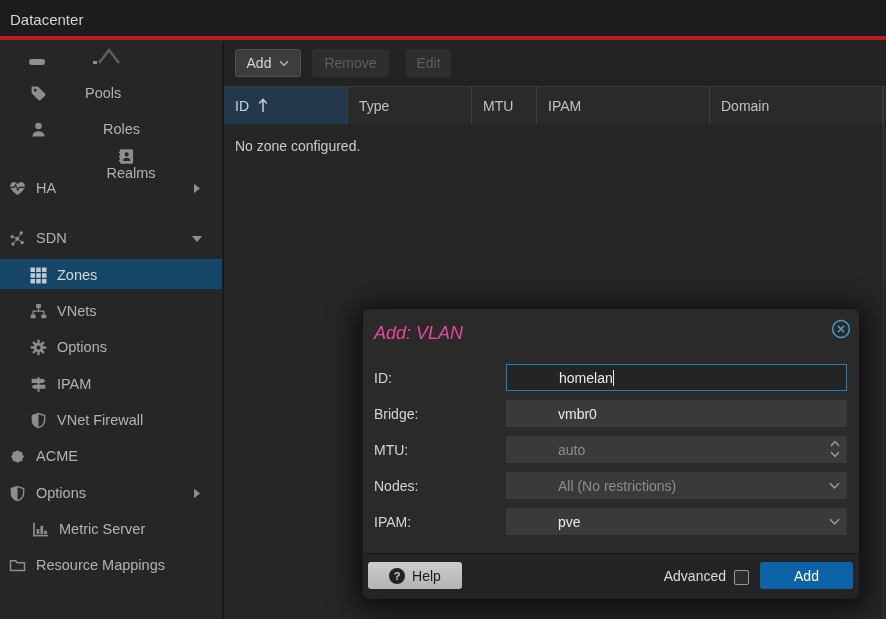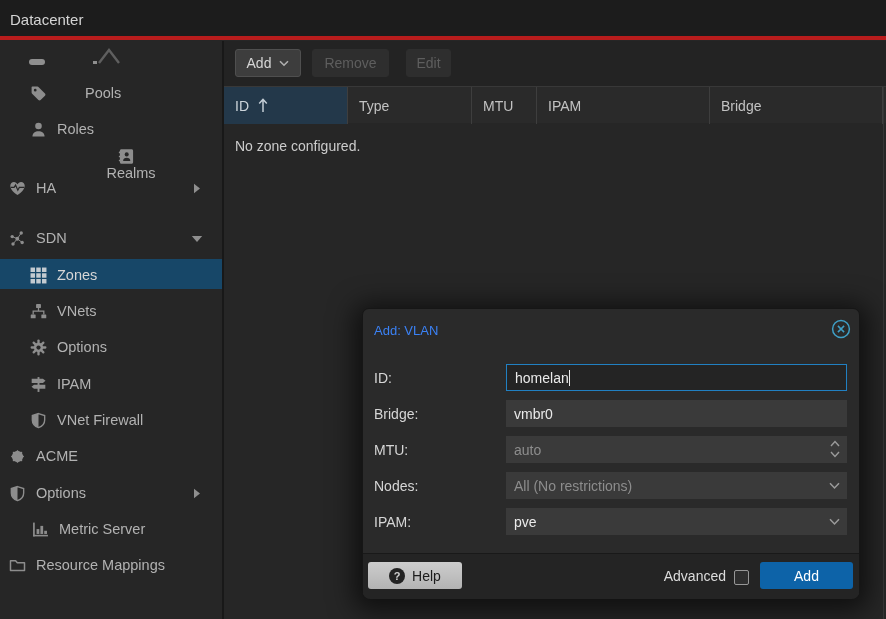--- a/index.html
+++ b/index.html
@@ -36,25 +36,25 @@
   .tbtn .tchev { margin-left:8px; display:inline-flex; }
 
   .gridhead { position:absolute; left:0; top:45px; width:662px; height:37px; background:#2a2a2a; border-top:1px solid #383838; }
   .hcell { position:absolute; top:0; height:37px; display:flex; align-items:center; padding-left:11px; color:#c2c2c2; border-right:1px solid #3e3e3e; }
   .hcell.sorted { background:#23384a; color:#ccd4da; }
   .hcell .arrow { margin-left:9px; display:inline-flex; }
   .grid-right-border { position:absolute; left:659px; top:45px; width:1px; height:533px; background:#363636; }
   .empty-text { position:absolute; left:11px; top:97px; color:#cccccc; }
 
   .dialog { position:absolute; left:362px; top:308px; width:498px; height:291px; background:#2a2a2a; border:1px solid #161616; border-radius:7px; box-shadow:0 4px 26px 8px rgba(0,0,0,.6); z-index:10; }
-  .dlg-title { position:absolute; left:11px; top:14px; font-size:13px; color:#3b82f6; }
+  .dlg-title { position:absolute; left:11px; top:14px; font-size:18px; color:#ec4899;font-style:italic; }
   .dlg-close { position:absolute; right:8px; top:10px; width:20px; height:20px; display:inline-flex; }
   .frow { position:absolute; left:0; width:498px; height:27px; }
   .frow .flabel { position:absolute; left:11px; top:6px; color:#d6d6d6; }
-  .fctl { position:absolute; left:143px; top:0; width:341px; height:27px; font-size:14px; display:flex; align-items:center; }
+  .fctl { position:absolute; left:143px; top:0; width:341px; height:27px; font-size:14px; display:flex; align-items:center;padding-left:44px; }
   .fctl.text-focused { background:#242424; border:1px solid #2180c2; }
   .fctl.plain { background:#3a3a3a; }
   .fctl .fval { margin-left:8px; color:#eaeaea; white-space:nowrap; }
   .fctl .fval.muted { color:#8d8d8d; }
   .caret-bar { display:inline-block; width:1px; height:16px; background:#e8e8e8; vertical-align:-3px; }
   .fctl .ddchev { position:absolute; right:7px; top:10px; display:inline-flex; }
   .fctl .spin { position:absolute; right:7px; top:4px; display:flex; flex-direction:column; gap:2px; }
 
   .dlg-sep { position:absolute; left:0; top:244px; width:496px; height:1px; background:#191919; }
   .dlg-footer { position:absolute; left:0; top:245px; width:496px; height:45px; background:#242424; border-radius:0 0 7px 7px; }
@@ -83,21 +83,21 @@
       </span>
     </div>
   <div class="srow lvl2" style="top: 34px; gap: 28px;">
         <span class="ic">
           <svg viewBox="0 0 16 16" fill="currentColor">
             <path fill-rule="evenodd" d="M1.5 2.2 C1.5 1.8 1.8 1.5 2.2 1.5 L7 1.5 C7.4 1.5 7.9 1.7 8.2 2 L14.1 7.9 C14.7 8.5 14.7 9.4 14.1 10 L10 14.1 C9.4 14.7 8.5 14.7 7.9 14.1 L2 8.2 C1.7 7.9 1.5 7.4 1.5 7 Z M4.9 3.6 A1.3 1.3 0 1 0 4.9 6.2 A1.3 1.3 0 0 0 4.9 3.6 Z"></path>
           </svg>
         </span>
         <span class="lbl">Pools</span>
       </div>
-      <div class="srow lvl2" style="top: 70px;">
+      <div class="srow lvl2" style="top: 70px; gap: 46px;">
         <span class="ic">
           <svg viewBox="0 0 16 16" fill="currentColor">
             <circle cx="8" cy="4.7" r="3.1"></circle>
             <path d="M2.3 14.6 C2.3 11.2 4.9 9.6 8 9.6 C11.1 9.6 13.7 11.2 13.7 14.6 Z"></path>
           </svg>
         </span>
         <span class="lbl">Roles</span>
       </div>
       <div class="srow lvl2" style="top: 107px; flex-direction: column;">
         <span class="ic">
@@ -281,21 +281,21 @@
         <div class="hcell" style="left: 124px; width: 124px;">
           <span>Type</span>
         </div>
         <div class="hcell" style="left: 248px; width: 65px;">
           <span>MTU</span>
         </div>
         <div class="hcell" style="left: 313px; width: 173px;">
           <span>IPAM</span>
         </div>
         <div class="hcell" style="left: 486px; width: 173px;">
-          <span>Bridge</span>
+          <span>Domain</span>
         </div>
       </div>
     <div class="grid-right-border"></div>
     <div class="empty-text">No zone configured.</div>
   </div>
 
   <div class="dialog">
     <div class="dlg-title">Add: VLAN</div>
     <span class="dlg-close">
       <svg viewBox="0 0 20 20" width="20" height="20" fill="none" stroke="#3f9fc6" stroke-width="1.5">

